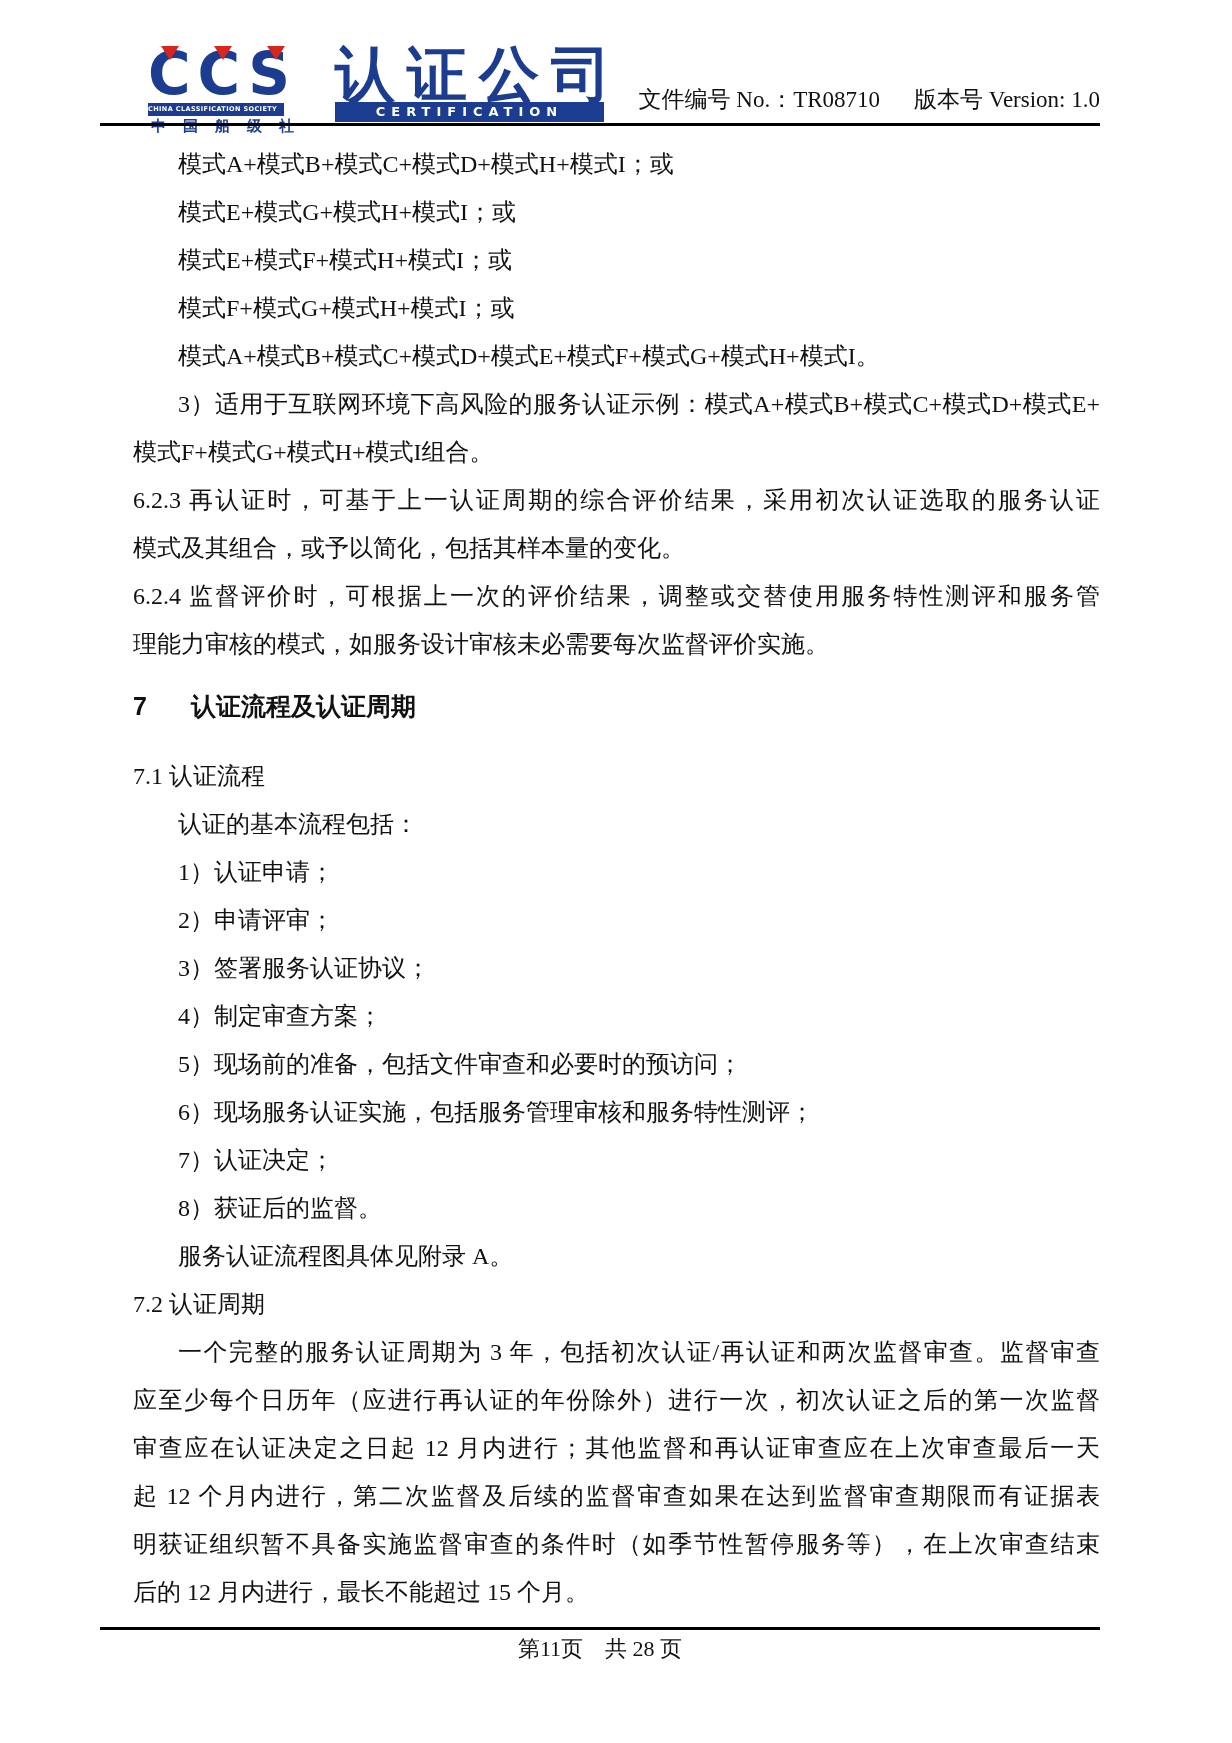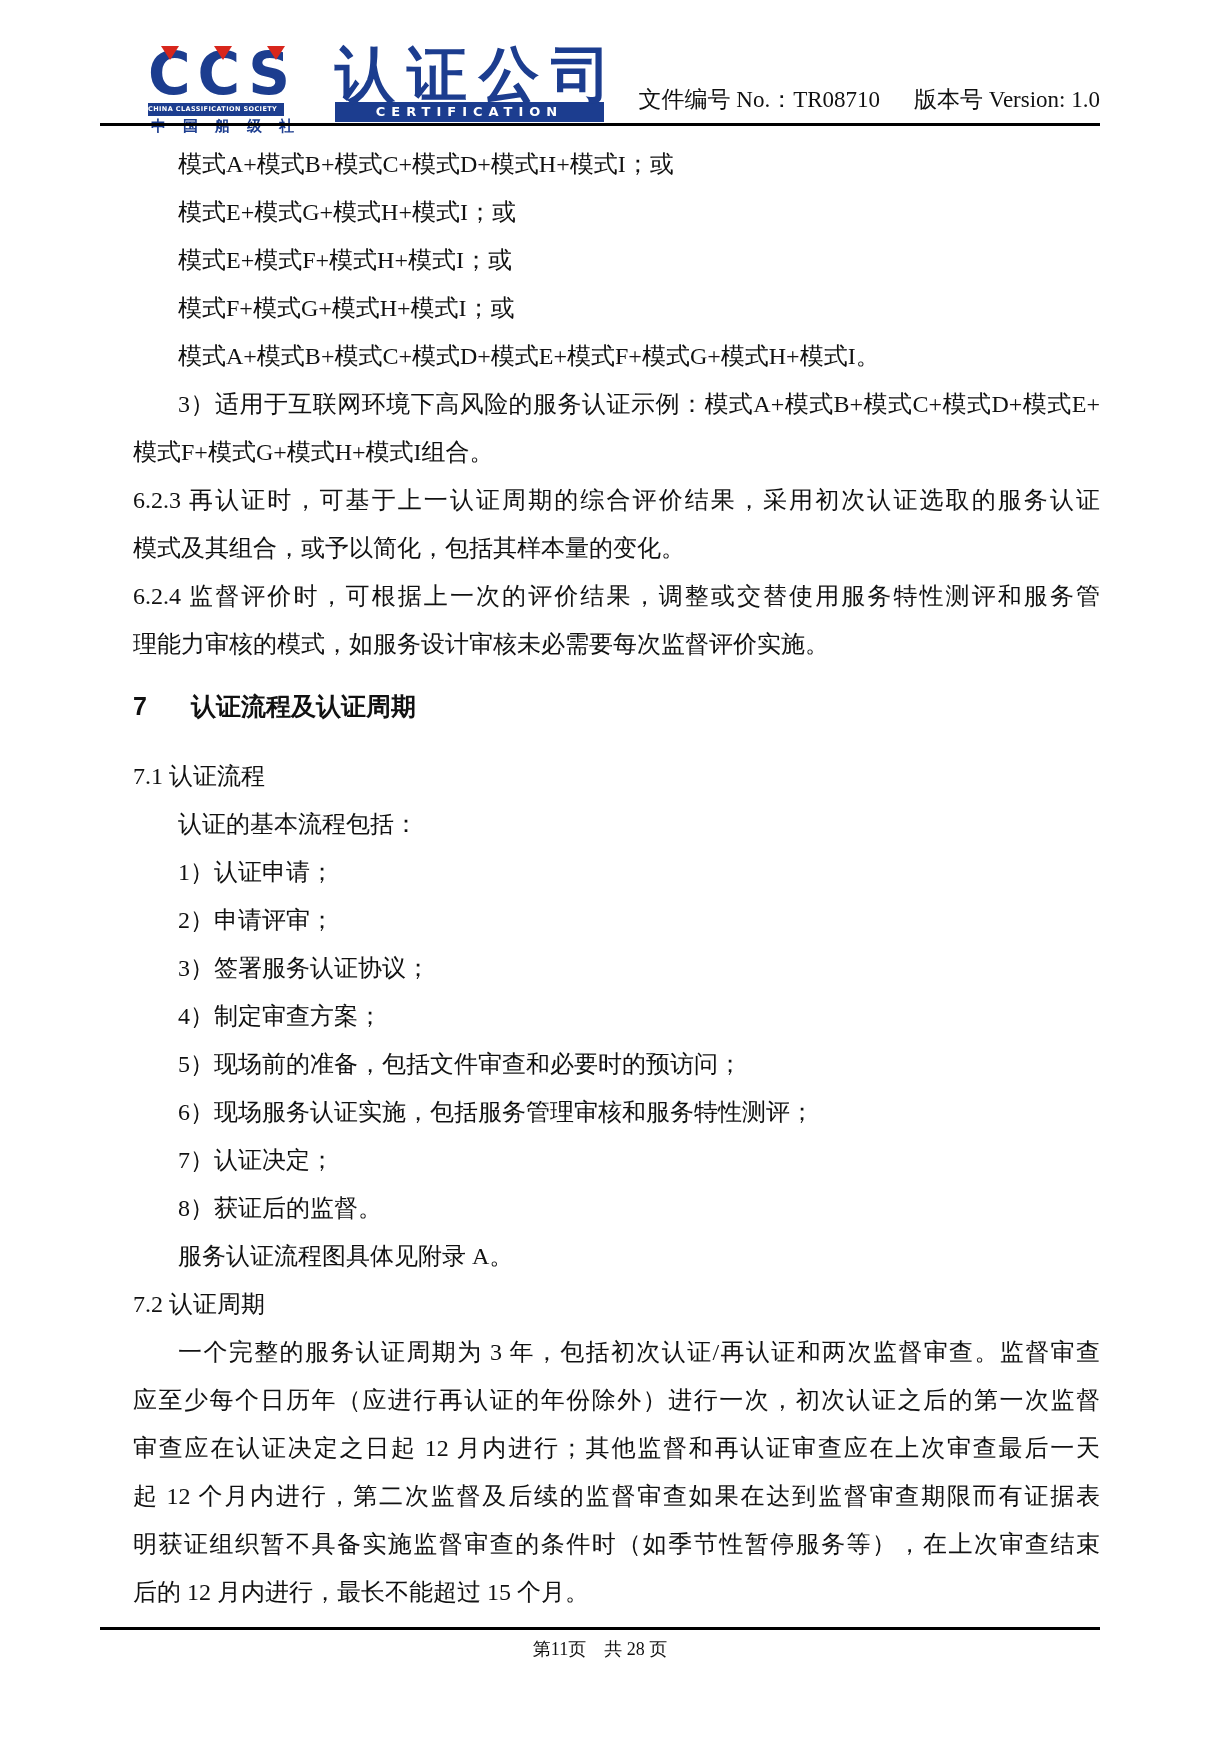--- a/index.html
+++ b/index.html
@@ -78,21 +78,21 @@
   }
   .h7 .num { display: inline-block; min-width: 58px; }
 
   
   .footer-rule {
     position: absolute; left: 100px; top: 1627px;
     width: 1000px; height: 3px; background: #000;
   }
   .page-num {
     position: absolute; left: 100px; top: 1632px; width: 1000px;
-    text-align: center; font-size: 18px; line-height: 34px;
+    text-align: center; font-size: 22px; line-height: 34px;
   }
 </style>
 </head>
 <body style="--logo-blue: #1c3d8f; --logo-red: #d8261c;">
 
 <div class="page">
 
   <div>
     <div class="logo">
       <div class="ccs-block">

